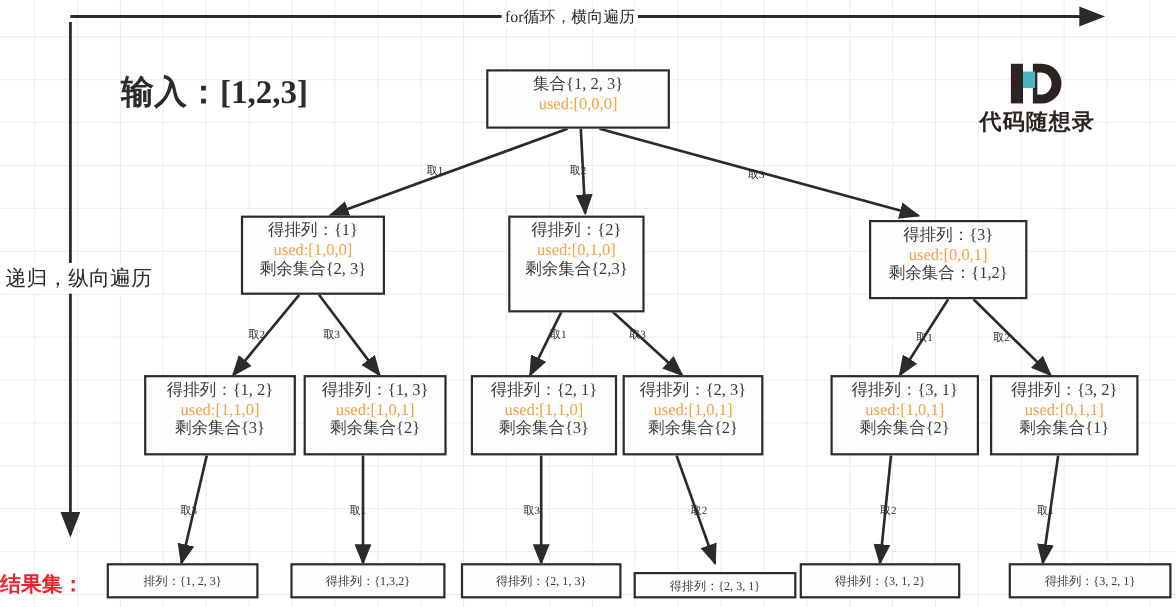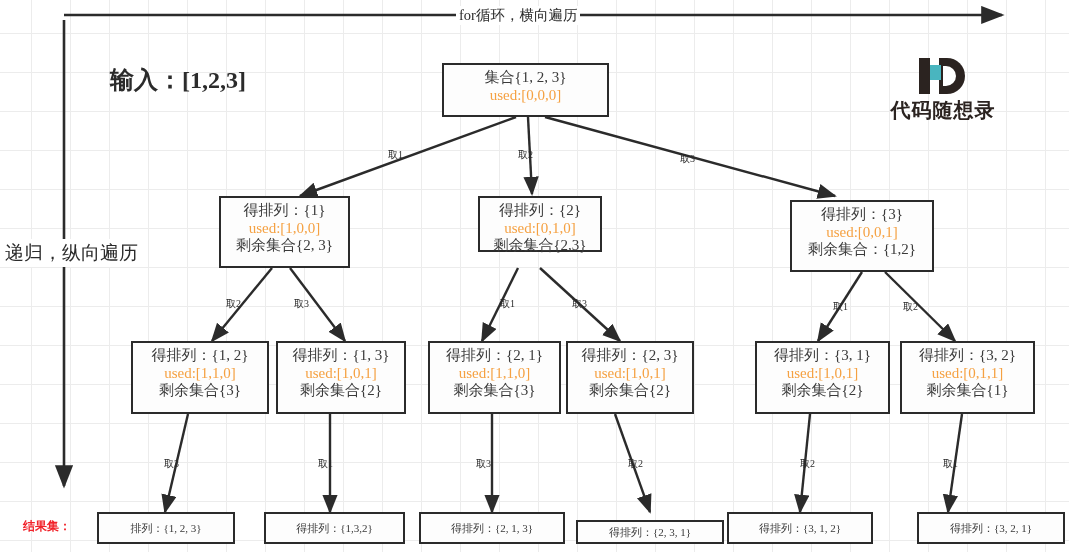--- a/index.html
+++ b/index.html
@@ -61,32 +61,31 @@
     white-space:nowrap;
   }
   .sidelabel{
     position:absolute;
     font-size:19px;
     color:#2b2b2b;
     white-space:nowrap;
   }
   .inputlabel{
     position:absolute;
-    font-size:24px;
+    font-size:30px;
     font-weight:bold;
     color:#2b2b2b;
     white-space:nowrap;
   }
   .resultlabel{
     position:absolute;
-    font-size:12px;
+    font-size:19px;
     font-weight:bold;
     color:#f1222a;
     white-space:nowrap;
-    padding-left:23px;
   }
   
   #logo{position:absolute;left:888px;top:58px;width:110px;height:62px;}
   #logo .dmark{position:relative;width:48px;height:36px;margin:0 auto;}
   #logo .dbar{position:absolute;left:0;top:0;width:11px;height:36px;background:#2b2320;}
   #logo .dcyan{position:absolute;left:11px;top:7px;width:11px;height:15px;background:#49b5bf;}
   #logo .dbowl{position:absolute;left:20px;top:0;width:26px;height:36px;background:#2b2320;
     border-radius:0 18px 18px 0;}
   #logo .dhole{position:absolute;left:24px;top:8px;width:13px;height:20px;background:#ffffff;
     border-radius:0 10px 10px 0;}
@@ -154,21 +153,21 @@
 <div class="node" style="left:442px;top:63px;width:167px;height:54px;">
   <span class="line">集合{1, 2, 3}</span>
   <span class="line used">used:[0,0,0]</span>
 </div>
 
 <div class="node" style="left:219px;top:196px;width:131px;height:72px;">
   <span class="line">得排列：{1}</span>
   <span class="line used">used:[1,0,0]</span>
   <span class="line">剩余集合{2, 3}</span>
 </div>
-<div class="node" style="left:478px;top:196px;width:124px;height:56px;">
+<div class="node" style="left:462px;top:196px;width:124px;height:88px;">
   <span class="line">得排列：{2}</span>
   <span class="line used">used:[0,1,0]</span>
   <span class="line">剩余集合{2,3}</span>
 </div>
 <div class="node" style="left:790px;top:200px;width:144px;height:72px;">
   <span class="line">得排列：{3}</span>
   <span class="line used">used:[0,0,1]</span>
   <span class="line">剩余集合：{1,2}</span>
 </div>
 

